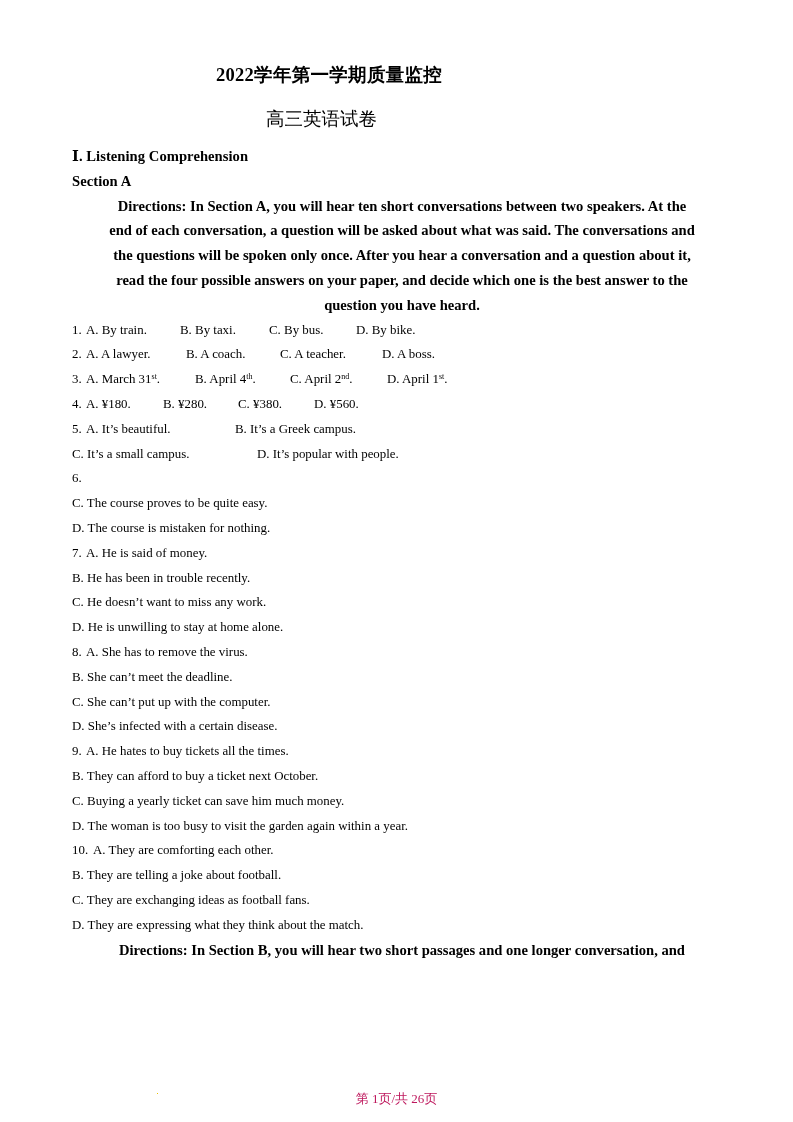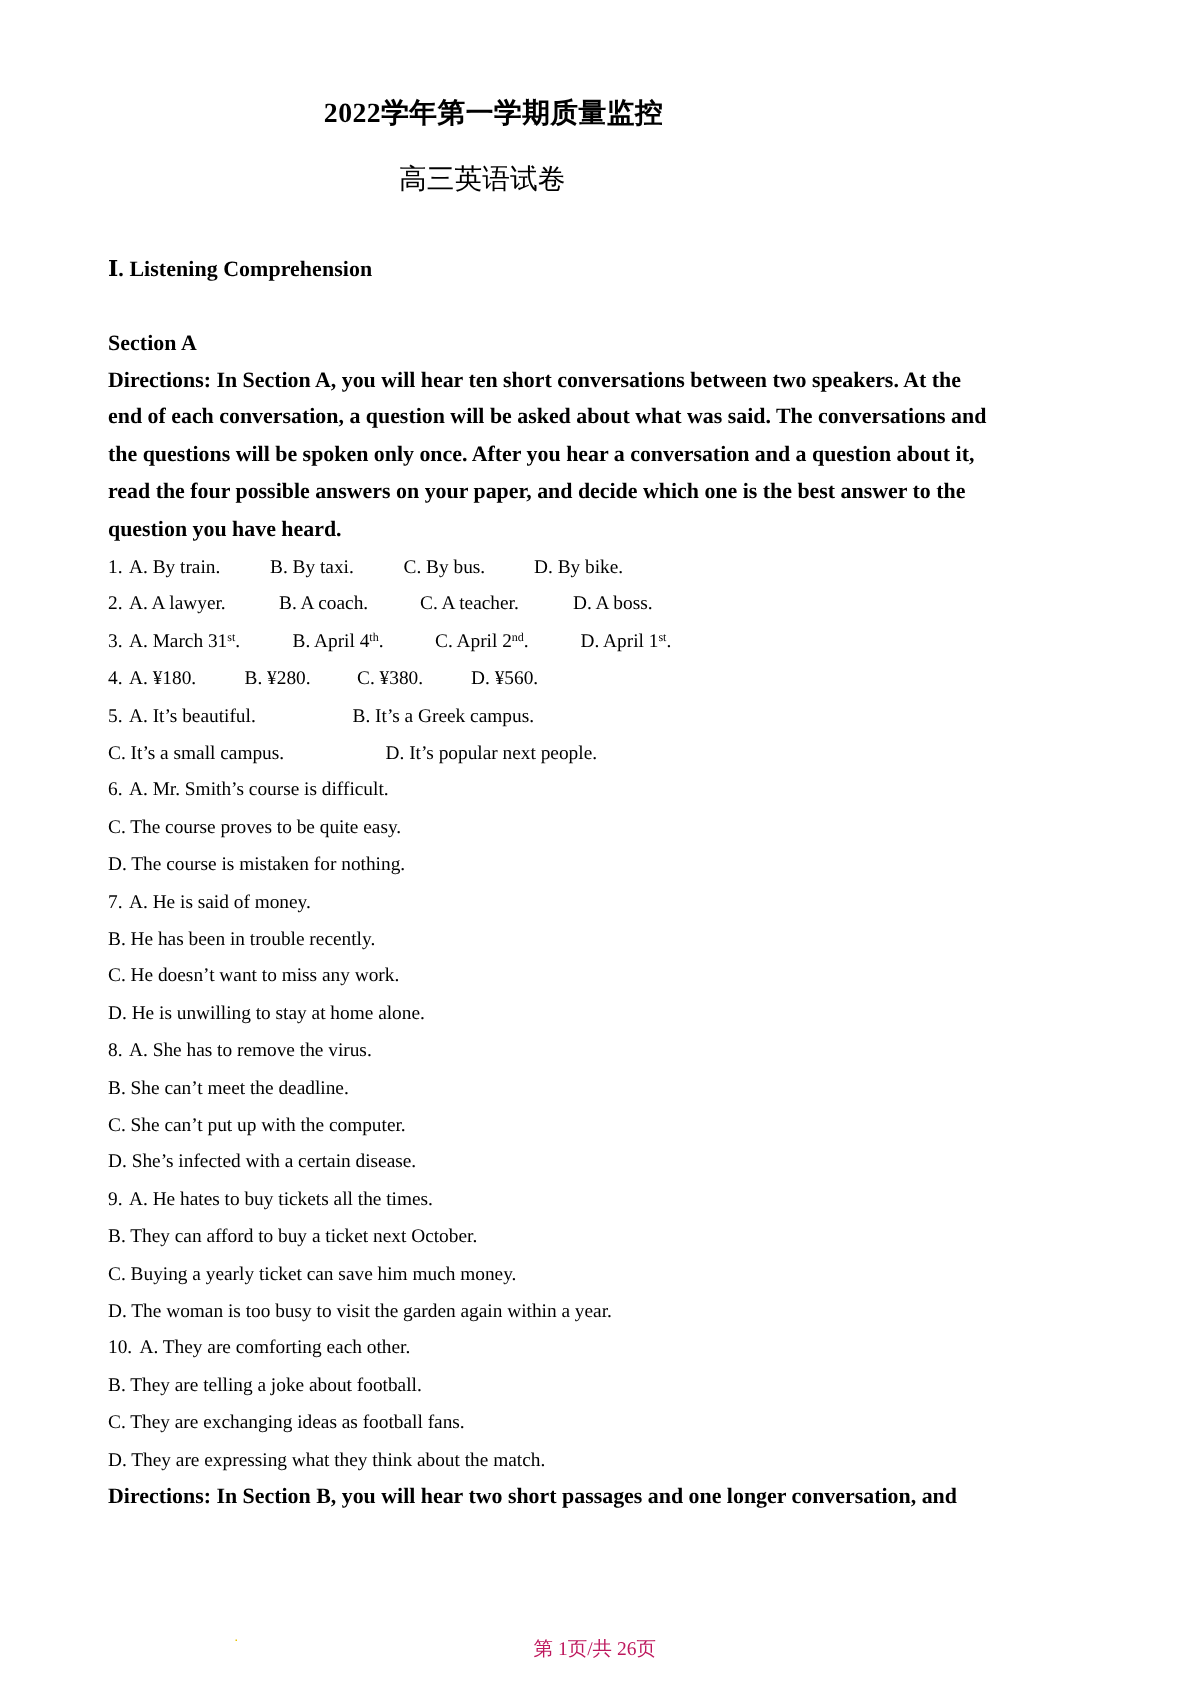--- a/index.html
+++ b/index.html
@@ -12,23 +12,23 @@
       position: absolute; top: 62px; left: 0; width: 658px; text-align: center;
       font-size: 18.5px; font-weight: bold; letter-spacing: 0.3px;
     }
     .title2 {
       position: absolute; top: 106px; left: 0; width: 643px; text-align: center;
       font-size: 18.5px; font-weight: normal;
     }
     .content { position: absolute; left: 72px; top: 144px; width: 660px; }
     .hd {
       font-weight: bold; font-size: 14.6px; line-height: 24.8px; height: 24.8px;
-      white-space: nowrap; letter-spacing: 0.05px; margin-top: 24px;
+      white-space: nowrap; letter-spacing: 0.05px;
     }
-    .dir { font-weight: bold; font-size: 14.6px; line-height: 24.8px; }
+    .dir { font-weight: bold; font-size: 14.6px; line-height: 24.8px; text-align: center; }
     .dir .ln { white-space: nowrap; height: 24.8px; display: block; }
     .q { font-size: 12.9px; line-height: 24.8px; height: 24.8px; white-space: nowrap; position: relative; }
     .q span.opt { position: absolute; top: 0; }
     sup { font-size: 8px; line-height: 0; vertical-align: 4px; }
     .footer {
       position: absolute; top: 1090px; left: 0; width: 793px; text-align: center;
       font-size: 13px; color: #be185d;
     }
     .dot { position: absolute; left: 157px; top: 1093px; width: 1px; height: 1px; background: #e8c200; }
   </style>
@@ -81,26 +81,25 @@
     <span class="opt" style="left:242px">D. ¥560.</span>
   </div>
 
   <div class="q">
     <span class="opt" style="left:0">5.</span>
     <span class="opt" style="left:14px">A. It’s beautiful.</span>
     <span class="opt" style="left:163px">B. It’s a Greek campus.</span>
   </div>
   <div class="q">
     <span class="opt" style="left:0">C. It’s a small campus.</span>
-    <span class="opt" style="left:185px">D. It’s popular next people.</span>
+    <span class="opt" style="left:185px">D. It’s popular with people.</span>
   </div>
 
   <div class="q">
     <span class="opt" style="left:0">6.</span>
-    <span class="opt" style="left:14px">A. Mr. Smith’s course is difficult.</span>
   </div>
   <div class="q"><span>C. The course proves to be quite easy.</span></div>
   <div class="q"><span>D. The course is mistaken for nothing.</span></div>
 
   <div class="q">
     <span class="opt" style="left:0">7.</span>
     <span class="opt" style="left:14px">A. He is said of money.</span>
   </div>
   <div class="q"><span>B. He has been in trouble recently.</span></div>
   <div class="q"><span>C. He doesn’t want to miss any work.</span></div>

